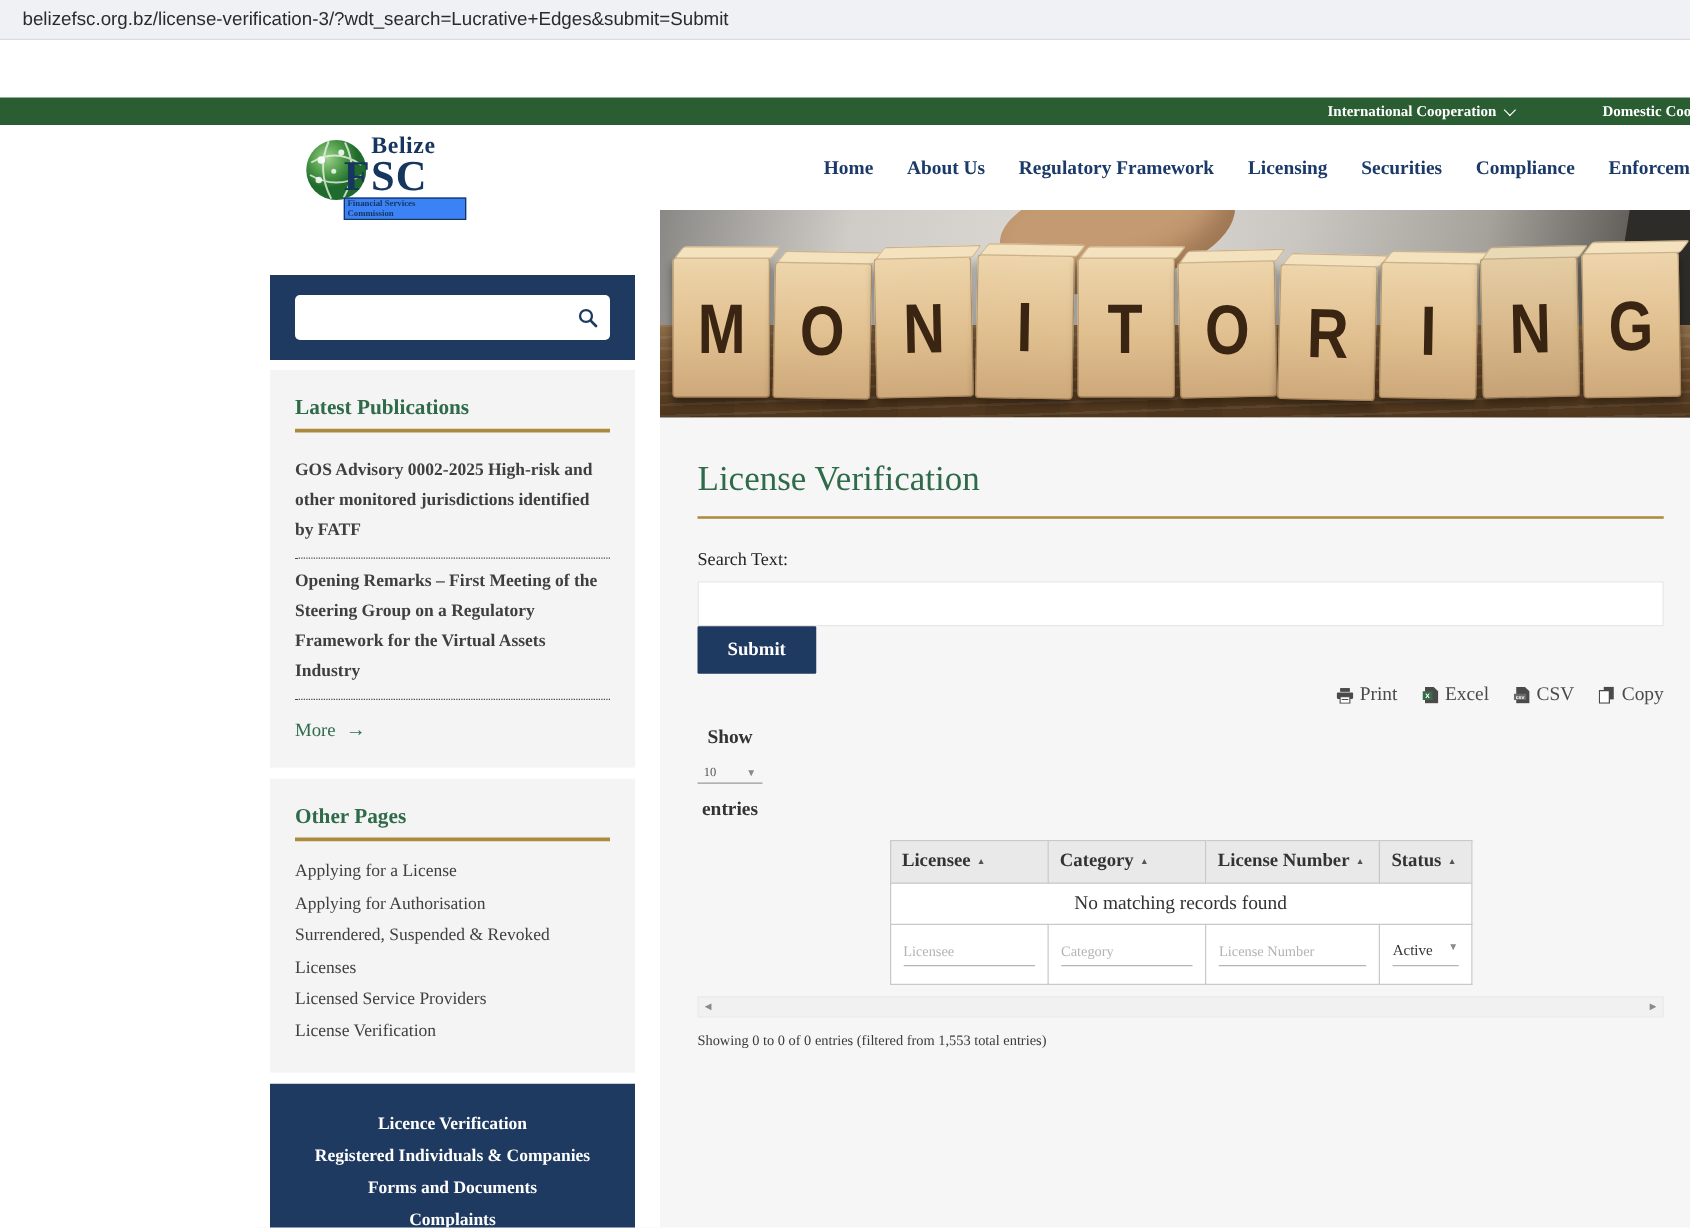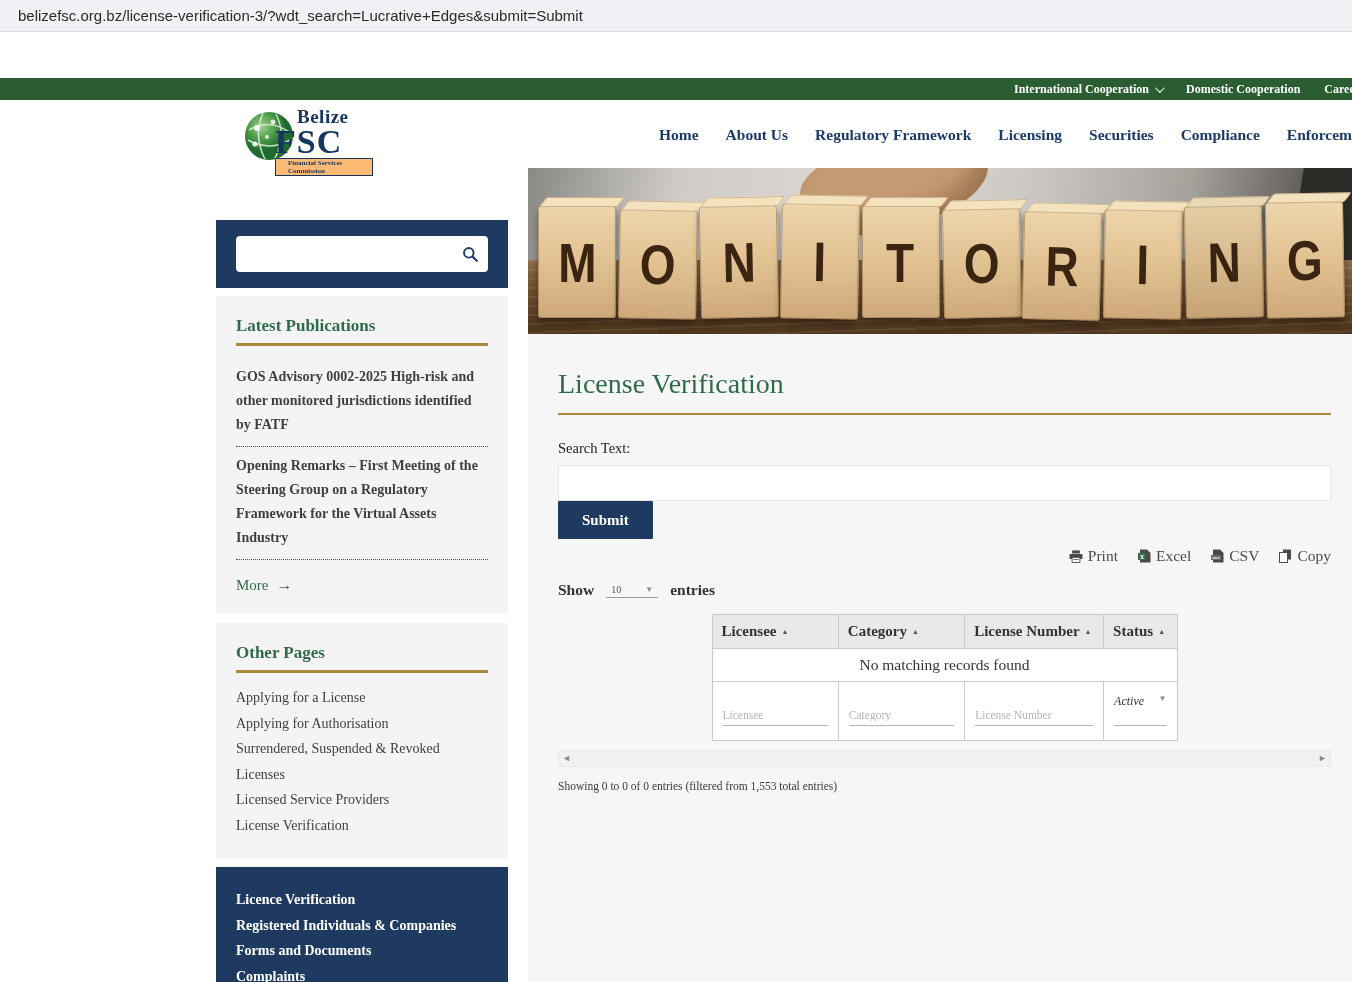--- a/index.html
+++ b/index.html
@@ -21,34 +21,34 @@
   .topbar {
     position:absolute; top:78px; left:0; width:1352px; height:22px;
     background:#2a5e32; overflow:hidden;
   }
   .topbar-items {
     position:absolute; left:1014px; top:0; height:22px;
     display:flex; align-items:center; gap:24px; white-space:nowrap;
   }
   .topbar-items a {
     color:#ffffff; font-size:12px; font-weight:bold; text-decoration:none;
-    display:inline-flex; align-items:center; gap:6px;
+    display:inline-flex; align-items:center; gap:6px;margin-left:48px;
   }
   .chev { width:7px; height:7px; border-right:1.6px solid #fff; border-bottom:1.6px solid #fff;
     transform:rotate(45deg) translateY(-2px); display:inline-block; }
 
   
   .siteheader { position:absolute; top:100px; left:0; width:1352px; height:70px; background:#fff; }
   .logo { position:absolute; left:243px; top:6px; width:130px; height:58px; }
   .logo-globe { position:absolute; left:0; top:4px; }
   .logo-text { position:absolute; left:32px; top:0; }
   .logo-belize { font-size:19px; font-weight:bold; color:#16355f; letter-spacing:.5px; margin-left:22px; }
   .logo-fsc { font-size:34px; font-weight:bold; color:#16355f; line-height:28px; letter-spacing:1px; }
   .logo-tagline { font-size:7px; font-weight:bold; color:#16355f; border:1px solid #16355f;
-    background:#fdba74; padding:0 12px; display:inline-block; margin-top:2px; }
+    background:#3b82f6; padding:0 2px; display:inline-block; margin-top:2px; }
   .mainnav {
     position:absolute; left:659px; top:0; height:70px; display:flex; align-items:center; gap:27px;
     white-space:nowrap;
   }
   .mainnav a { color:#1b3a69; font-size:15.5px; font-weight:bold; text-decoration:none; }
 
   
   .sidebar { position:absolute; left:216px; top:220px; width:292px; }
   .panel-gray { background:#f4f4f4; padding:20px; margin-bottom:9px; }
   .panel-navy { background:#1f3a60; padding:20px; margin-bottom:9px; }
@@ -64,21 +64,21 @@
   .panel-navy .side-title { color:#ffffff; font-weight:bold; font-size:16px; }
 
   .pub-item { font-size:14px; color:#3f3f3f; line-height:24px; padding:7px 0 9px;
     border-bottom:1px dotted #4a4a4a; cursor:pointer;font-weight:bold; }
   .more-link { display:inline-flex; align-items:center; gap:8px; margin-top:16px;
     color:#2f6b4a; font-size:15px; text-decoration:none; }
   .more-arrow { color:#2f6b4a; font-size:16px; }
 
   .other-list a, .pop-list a { display:block; text-decoration:none; }
   .other-list a { color:#3f3f3f; font-size:14px; line-height:25.5px; }
-  .pop-list a { color:#ffffff; font-size:14px; font-weight:bold; line-height:25.5px; }
+  .pop-list a { color:#ffffff; font-size:14px; font-weight:bold; line-height:25.5px;text-align:center; }
 
   
   .main { position:absolute; left:528px; top:168px; width:824px; height:814px; background:#f6f6f6; }
 
   
   .hero { position:relative; width:824px; height:166px; overflow:hidden;
     background:linear-gradient(100deg,#8a8884 0%,#cfccc8 18%,#dedbd6 42%,#cac6c1 60%,#a5a19b 78%,#55524e 94%,#35332f 100%); }
   .hero-corner { position:absolute; right:-14px; top:-6px; width:70px; height:110px; background:#2e2c29; transform:skewX(-9deg); }
   .hero-hand { position:absolute; left:33%; top:-26px; width:190px; height:86px; background:#c49a72;
     border-radius:46% 54% 60% 40%; transform:rotate(-12deg); box-shadow:inset -10px -12px 20px rgba(90,55,25,.35); }
@@ -116,21 +116,21 @@
     font-family:"Liberation Serif", serif; font-size:14px; }
   .submit-btn { display:inline-block; background:#1f3a60; color:#fff; border:none;
     padding:0 24px; height:38px; font-family:"Liberation Serif", serif; font-weight:bold;
     font-size:15px; cursor:pointer; border-radius:1px; }
 
   .export-row { margin-top:8px; display:flex; justify-content:flex-end; gap:20px; align-items:center; }
   .export-btn { display:inline-flex; align-items:center; gap:5px; background:none; border:none;
     font-family:"Liberation Serif", serif; font-size:15.5px; color:#4a4a4a; cursor:pointer; }
 
   .controls-row { margin-top:16px; display:flex; justify-content:space-between; align-items:center; }
-  .show-entries { display:flex; align-items:center; gap:12px; font-size:15.5px; font-weight:bold; color:#333; }
+  .show-entries { display:flex; align-items:center; gap:12px; font-size:15.5px; font-weight:bold; color:#333;flex-direction:column; }
   .pagesize { display:inline-flex; align-items:center; justify-content:space-between;
     width:52px; padding:2px 5px; border-bottom:1px solid #9a9a9a; cursor:pointer; }
   .pagesize .val { font-size:10px; font-weight:normal; color:#555; }
   .dd-arrow { font-size:8px; color:#8a8a8a; }
   .table-search { display:flex; align-items:center; gap:8px; }
   .table-search label { font-size:15.5px; font-weight:bold; color:#333; }
   .table-search input { width:150px; height:34px; background:#fff; border:1px solid #e3e3e3;
     outline:none; padding:0 9px; font-family:"Liberation Serif", serif; font-size:12px; font-weight:bold; color:#222; }
 
   .lic-table { margin:15px auto 0; border-collapse:collapse; width:466px; background:#fff;
@@ -138,21 +138,21 @@
   .lic-table th, .lic-table td { border:1px solid #c9c9c9; }
   .lic-table th { background:#e9e9e9; text-align:left; padding:8px 9px; font-size:15px; color:#333;
     cursor:pointer; white-space:nowrap; }
   .sort-ico { font-size:7px; color:#555; margin-left:5px; vertical-align:2px; }
   .empty-cell { text-align:center; font-size:15.5px; color:#333; padding:7px; }
   .filter-cell { padding:12px 10px 14px; vertical-align:bottom; }
   .filter-cell input { width:100%; border:none; border-bottom:1px solid #b5b5b5; outline:none;
     background:transparent; font-family:"Liberation Serif", serif; font-size:11.5px; color:#444; padding-bottom:4px; }
   .filter-cell input::placeholder { color:#b3b3b3; }
   .status-filter { display:flex; align-items:flex-start; justify-content:space-between;
-    border-bottom:1px solid #b5b5b5; padding-bottom:16px; cursor:pointer;font-style:italic; }
+    border-bottom:1px solid #b5b5b5; padding-bottom:4px; cursor:pointer; }
   .status-filter .val { font-size:12px; color:#333; }
   .col-licensee{width:124px} .col-category{width:124px} .col-license{width:118px} .col-status{width:72px}
 
   .hscroll { margin-top:9px; height:17px; background:#f1f1f1; border:1px solid #eaeaea;
     display:flex; align-items:center; justify-content:space-between; padding:0 3px; }
   .hscroll span { font-size:9px; color:#8a8a8a; cursor:pointer; line-height:1; }
 
   .summary { margin-top:13px; font-size:11.5px; color:#3a3a3a; }
 </style>
 </head>

